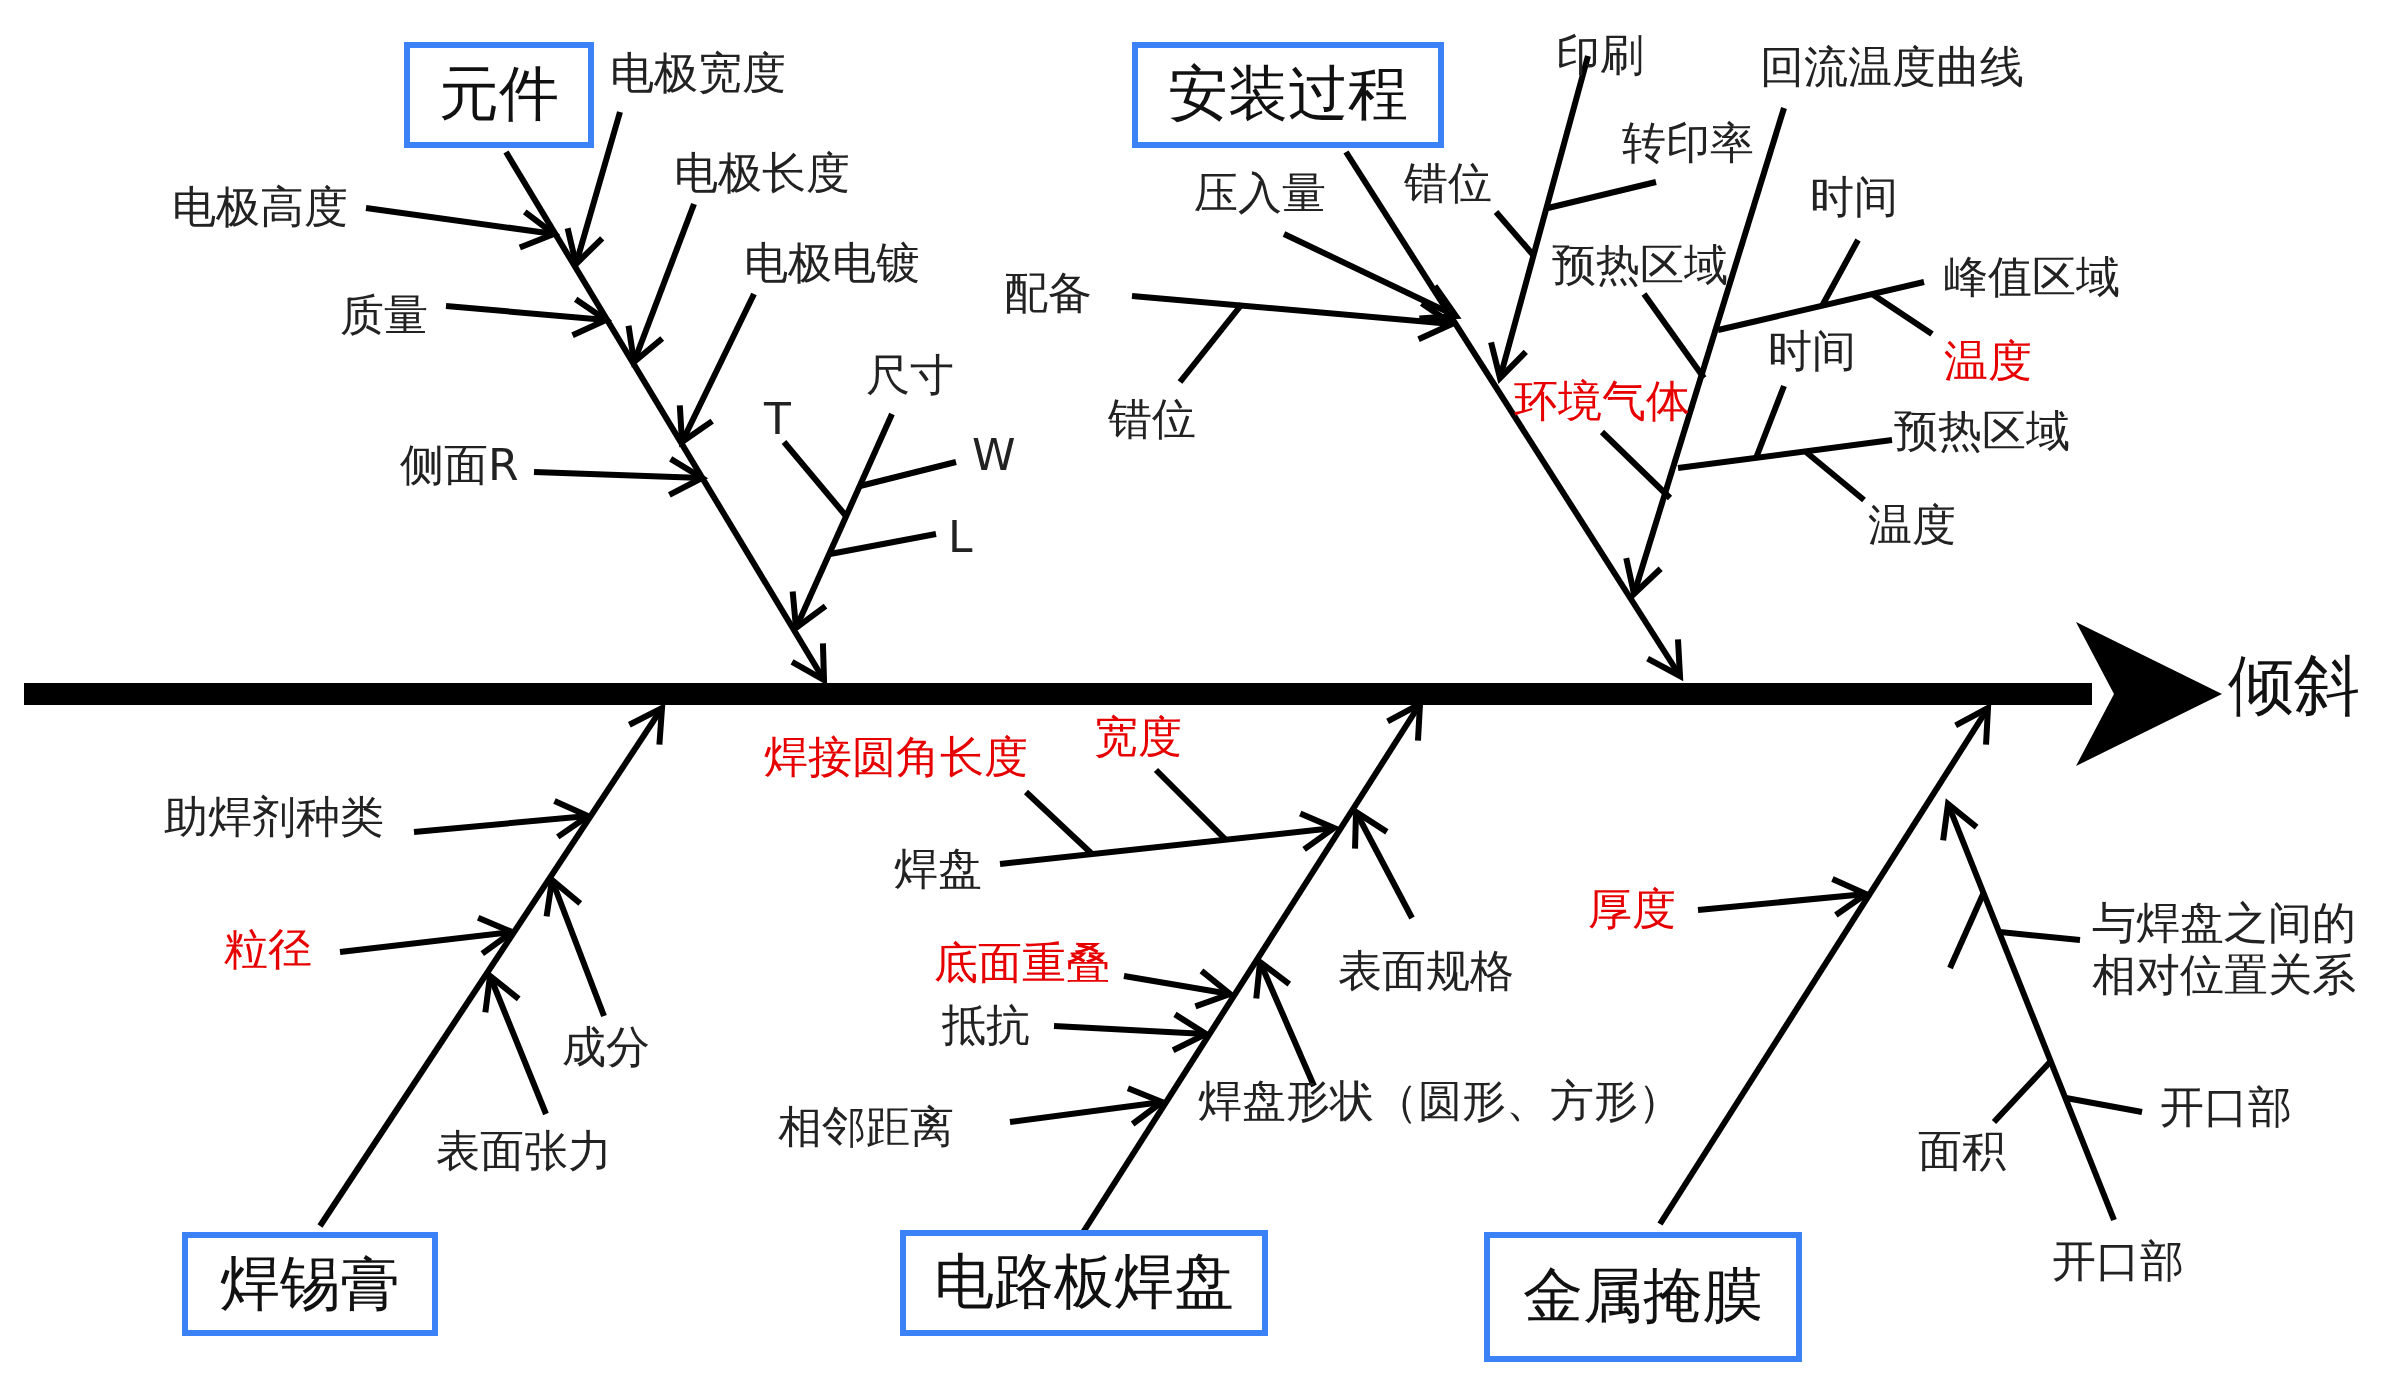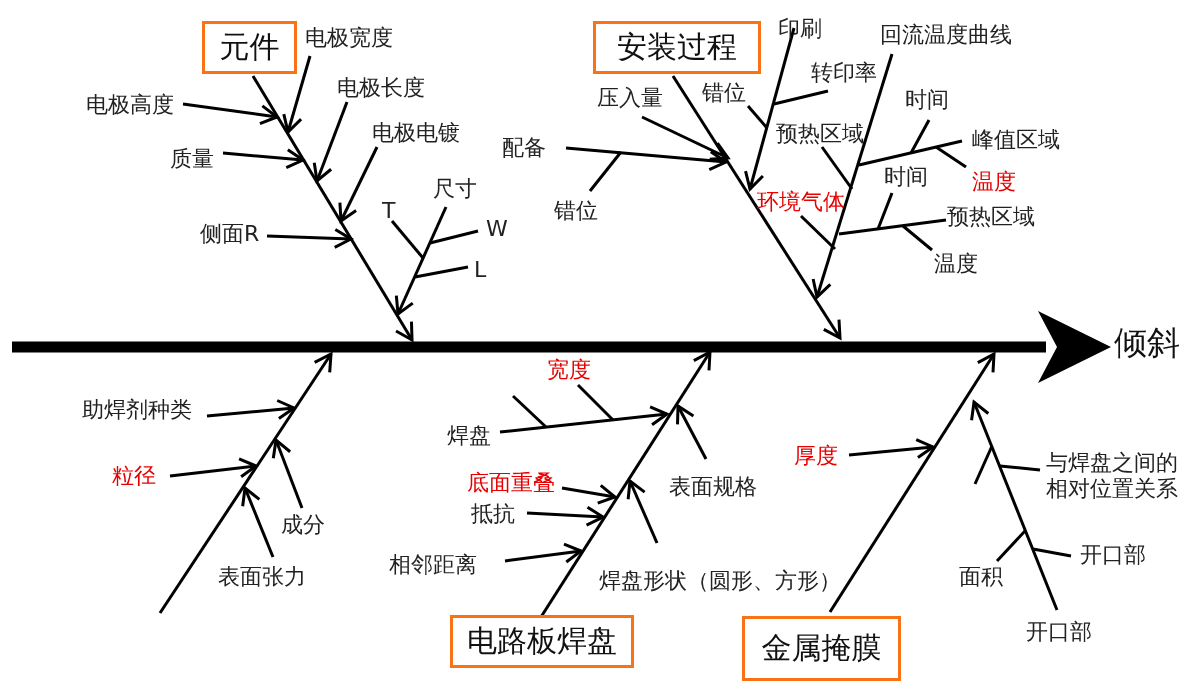--- a/index.html
+++ b/index.html
@@ -9,21 +9,21 @@
   }
   .stage svg{position:absolute;left:0;top:0;}
   .lbl{
     position:absolute;font-size:22px;color:#222;white-space:nowrap;line-height:1.18;
   }
   .lbl.red{color:#e60000;}
   .lbl.two{white-space:pre-line;}
   .lbl.effect{font-size:33px;color:#111;}
   .catbox{
     position:absolute;display:flex;align-items:center;justify-content:center;
-    border:3px solid #f97316;background:#fff;font-size:30px;color:#111;box-sizing:border-box;
+    border:3px solid #3b82f6;background:#fff;font-size:30px;color:#111;box-sizing:border-box;
     white-space:nowrap;
   }
 </style>
 </head>
 <body>
 
 <div class="stage">
 
   <svg width="1200" height="690" viewBox="0 0 1200 690">
     <defs>
@@ -97,22 +97,25 @@
       <path d="M1000,466 L1040,470"></path>
       <path d="M992,446 L975,484"></path>
       <path d="M1033,549 L1071,556"></path>
       <path d="M1025,531 L997,561"></path>
     </g>
   </svg>
 
   <div class="catbox" style="left:202px;top:21px;width:95px;height:53px">
       <span>元件</span>
     </div>
-  <div class="catbox" style="left:593px;top:21px;width:168px;height:53px">
+  <div class="catbox" style="left:566px;top:21px;width:156px;height:53px">
       <span>安装过程</span>
+    </div>
+  <div class="catbox" style="left:91px;top:616px;width:128px;height:52px">
+      <span>焊锡膏</span>
     </div>
   <div class="catbox" style="left:450px;top:615px;width:184px;height:53px">
       <span>电路板焊盘</span>
     </div>
   <div class="catbox" style="left:742px;top:616px;width:159px;height:65px">
       <span>金属掩膜</span>
     </div>
 
   <div class="lbl effect" style="left:1114px;top:324px">倾斜</div>
 
@@ -141,27 +144,28 @@
   <div class="lbl red" style="left:972px;top:169px">温度</div>
   <div class="lbl" style="left:884px;top:164px">时间</div>
   <div class="lbl" style="left:947px;top:204px">预热区域</div>
   <div class="lbl" style="left:934px;top:251px">温度</div>
 
   <div class="lbl" style="left:82px;top:397px">助焊剂种类</div>
   <div class="lbl red" style="left:112px;top:463px">粒径</div>
   <div class="lbl" style="left:281px;top:512px">成分</div>
   <div class="lbl" style="left:218px;top:564px">表面张力</div>
 
+  <div class="lbl red" style="left:382px;top:367px">焊接圆角长度</div>
   <div class="lbl red" style="left:547px;top:357px">宽度</div>
   <div class="lbl" style="left:447px;top:423px">焊盘</div>
   <div class="lbl red" style="left:467px;top:470px">底面重叠</div>
   <div class="lbl" style="left:471px;top:501px">抵抗</div>
   <div class="lbl" style="left:389px;top:552px">相邻距离</div>
   <div class="lbl" style="left:669px;top:474px">表面规格</div>
-  <div class="lbl" style="left:599px;top:568px">焊盘形状（圆形、方形）</div>
+  <div class="lbl" style="left:599px;top:539px">焊盘形状（圆形、方形）</div>
 
   <div class="lbl red" style="left:794px;top:443px">厚度</div>
   <div class="lbl two" style="left:1046px;top:450px">与焊盘之间的
 相对位置关系</div>
   <div class="lbl" style="left:959px;top:564px">面积</div>
   <div class="lbl" style="left:1080px;top:542px">开口部</div>
   <div class="lbl" style="left:1026px;top:619px">开口部</div>
 
 </div>
 

